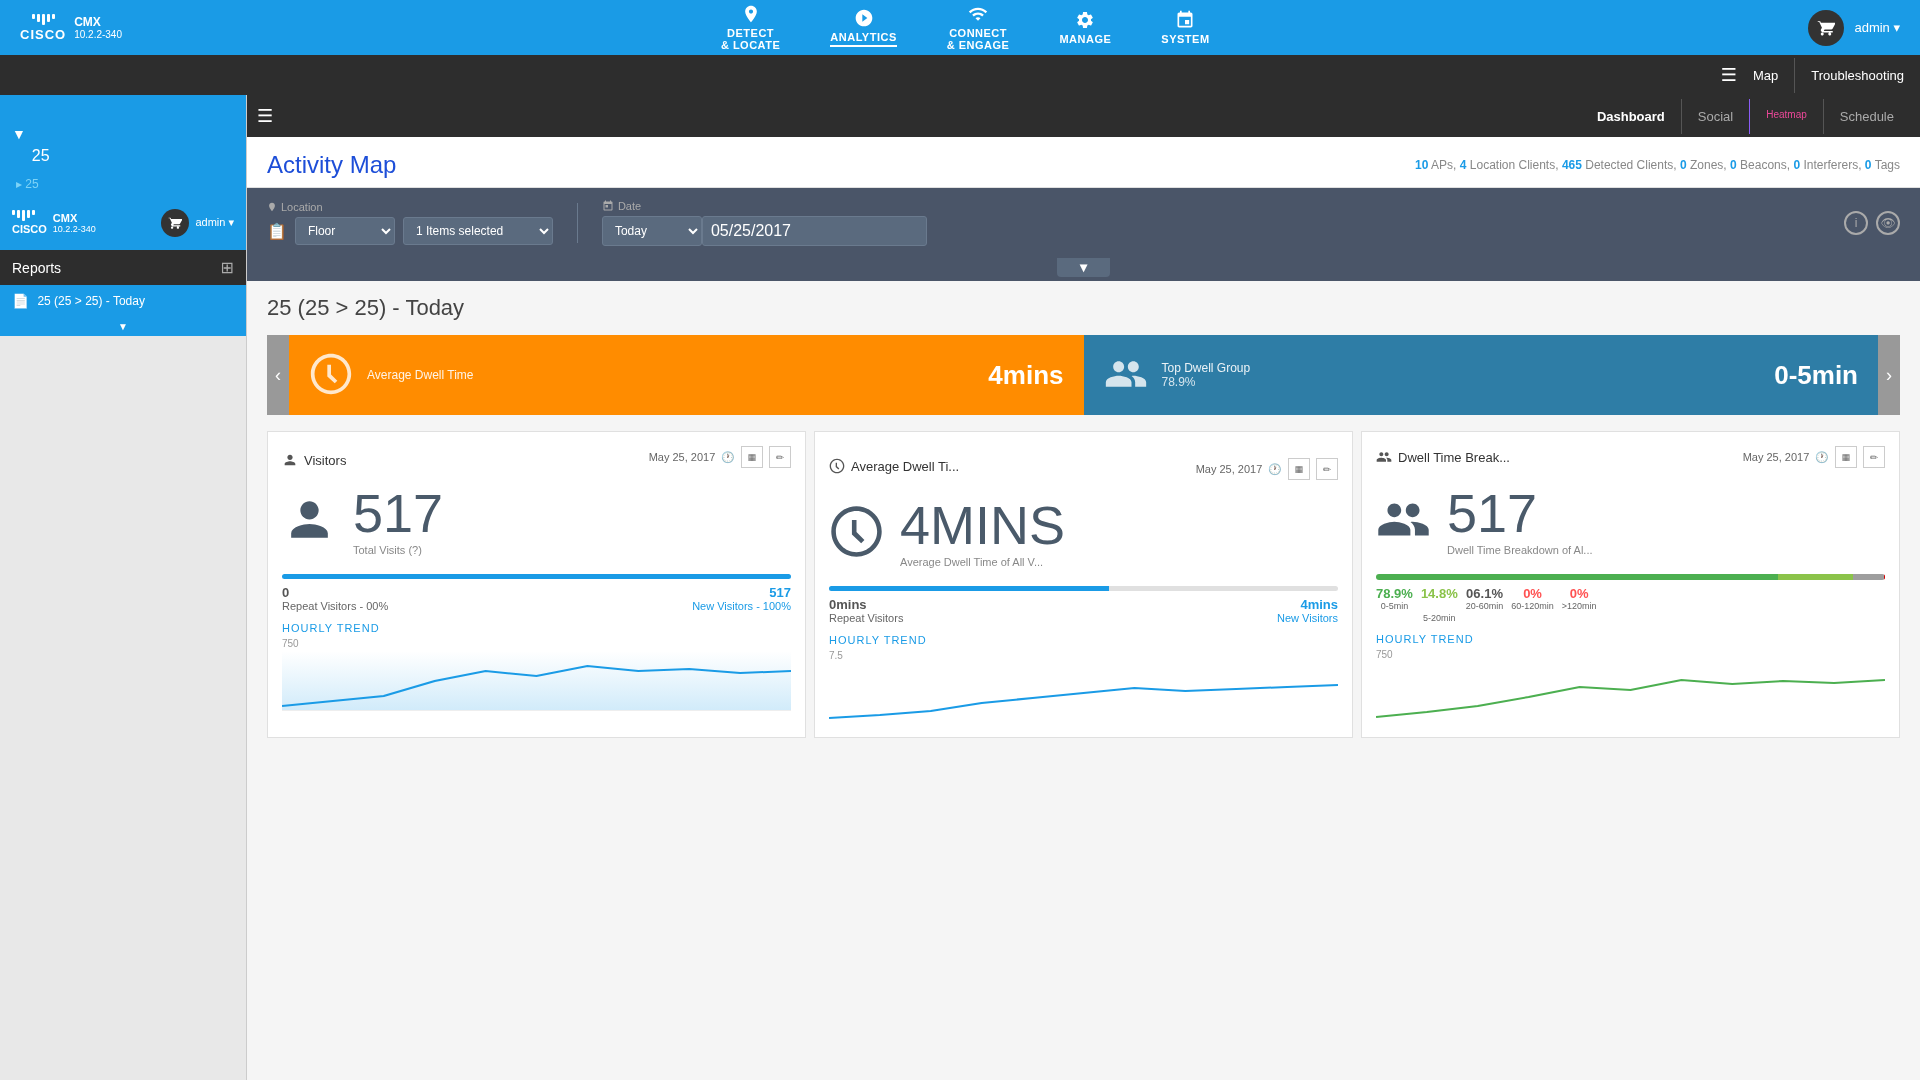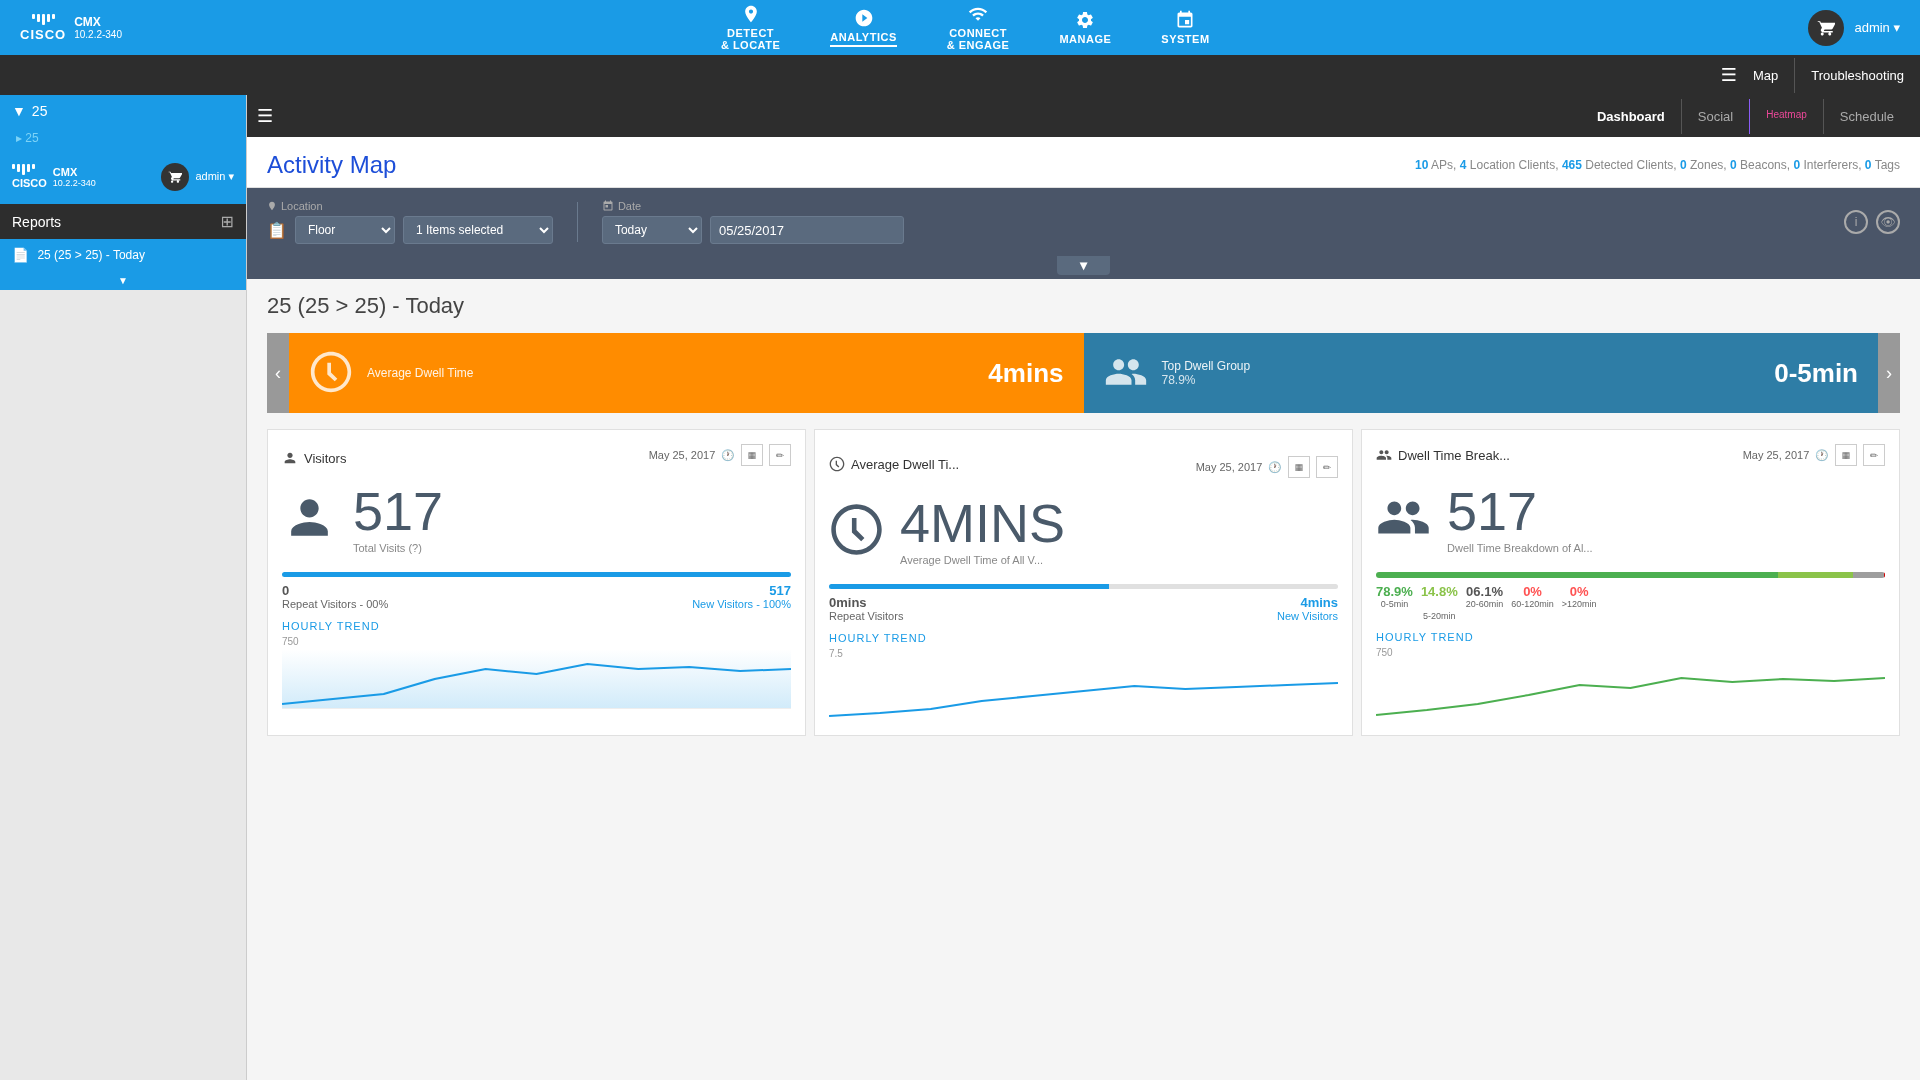--- a/index.html
+++ b/index.html
@@ -143,21 +143,21 @@
       <div style="color:white;padding:10px 16px;font-size:13px;cursor:pointer;">Troubleshooting</div>
     </div>
   </div>
 
   <div style="display:flex;height:calc(1080px - 95px);">
 
     <div style="width:247px;flex-shrink:0;background:#e8e8e8;border-right:1px solid #ccc;">
 
       <div style="background:#1a9be6;padding:8px 12px;display:flex;align-items:center;gap:6px;color:white;cursor:pointer;">
         <span style="font-size:14px;">▼</span>
-        <span style="font-size:14px;">25</span>
+        <span style="font-size:16px;margin-top:44px;">25</span>
       </div>
 
       <div style="background:#1a9be6;padding:4px 12px 4px 16px;color:#7dd3f7;font-size:12px;">
         ▸ 25
       </div>
 
       <div style="background:#1a9be6;height:55px;display:flex;align-items:center;justify-content:space-between;padding:0 12px;">
         <div style="display:flex;align-items:center;gap:6px;">
           <div>
             <div class="cisco-bars">
@@ -250,25 +250,25 @@
 
         <div style="width:1px;height:40px;background:#6a7a8e;margin:0 8px;"></div>
 
         <div style="display:flex;flex-direction:column;gap:4px;">
           <div style="color:#aaa;font-size:11px;display:flex;align-items:center;gap:4px;">
             <svg width="12" height="12" viewBox="0 0 24 24" fill="#aaa">
                 <path d="M19 3h-1V1h-2v2H8V1H6v2H5c-1.11 0-1.99.9-1.99 2L3 19c0 1.1.89 2 2 2h14c1.1 0 2-.9 2-2V5c0-1.1-.9-2-2-2zm0 16H5V8h14v11zM7 10h5v5H7z"></path>
               </svg>
             <span>Date</span>
           </div>
-          <div style="display:flex;gap:8px;">
+          <div style="display:flex;gap:0;">
             <select style="background:#5a6a7e;border:1px solid #6a7a8e;color:white;padding:5px 8px;border-radius:3px;font-size:12px;cursor:pointer;min-width:100px;">
               <option>Today</option>
             </select>
-            <input type="text" style="background: rgb(90, 106, 126); border: 1px solid rgb(106, 122, 142); color: white; padding: 5px 8px; border-radius: 3px; font-size: 13px; min-width: 100px;" value="05/25/2017">
+            <input type="text" style="background: rgb(90, 106, 126); border: 1px solid rgb(106, 122, 142); color: white; padding: 5px 8px; border-radius: 3px; font-size: 16px; min-width: 100px;" value="05/25/2017">
           </div>
         </div>
 
         <div style="margin-left:auto;display:flex;gap:8px;align-items:center;">
           <div style="width:24px;height:24px;border:2px solid #aaa;border-radius:50%;display:flex;align-items:center;justify-content:center;color:#aaa;font-size:12px;cursor:pointer;">i</div>
           <div style="width:24px;height:24px;border:2px solid #aaa;border-radius:50%;display:flex;align-items:center;justify-content:center;color:#aaa;font-size:12px;cursor:pointer;">👁</div>
         </div>
       </div>
 
       <div style="display:flex;justify-content:center;background:#4a5568;padding-bottom:4px;">

